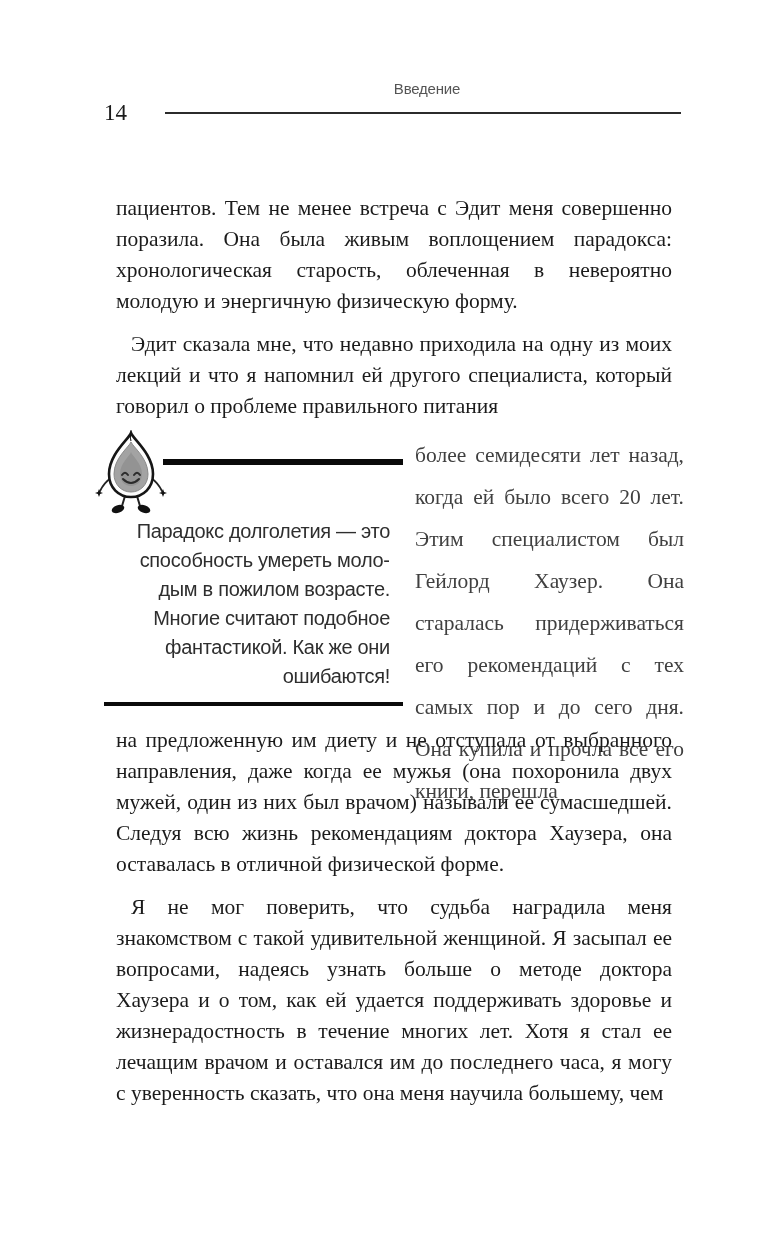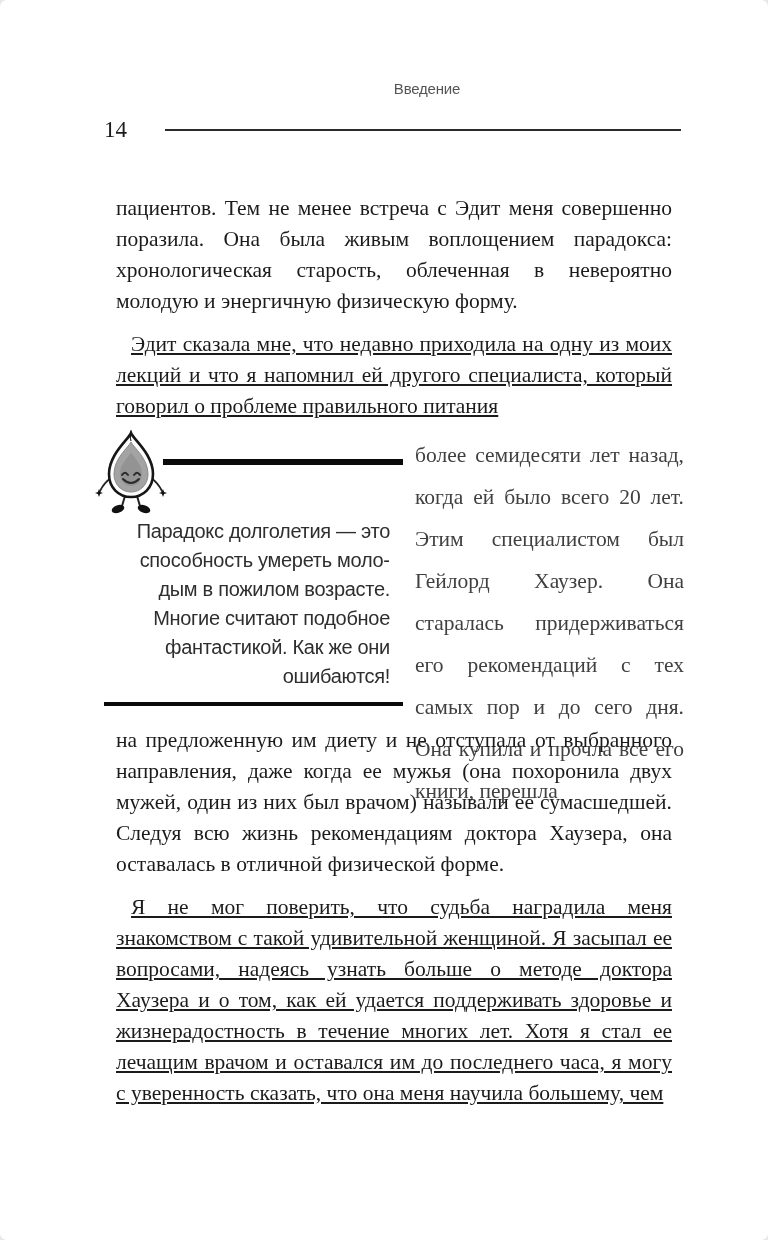--- a/index.html
+++ b/index.html
@@ -3,40 +3,39 @@
 <meta charset="utf-8">
 <style>
   html,body{margin:0;padding:0;background:#e8e8e8;}
   .page{
     position:relative;
     width:768px;height:1240px;
     background:#ffffff;
     margin:0 auto;
     overflow:hidden;
     font-family:"Liberation Serif", serif;
-    border-radius:7px;
   }
   .content{
     position:absolute;
     left:104px;top:80px;
     width:580px;
   }
   .running-head{
     position:absolute;
     left:73px;top:0;
     width:500px;
     text-align:center;
     font-family:"Liberation Sans", sans-serif;
     letter-spacing:-0.2px;
     font-size:15px;
     color:#555555;
   }
   .pageno-row{
     position:absolute;
-    left:0;top:37px;
+    left:0;top:20px;
     width:580px;
     display:flex;
     align-items:center;
   }
   .pageno{
     font-size:23px;
     color:#1b1b1b;
     line-height:26px;
   }
   .head-rule{
@@ -49,21 +48,21 @@
   .bodytext{
     font-size:21.5px;
     line-height:31px;
     color:#1b1b1b;
     text-align:justify;
     hyphens:manual;
   }
   .para{margin:12px;}
   .para.first{margin-top:113px;} 
   .para.gap{margin-top:6px;}
-  .indent{text-indent:15px;text-decoration:underline;}
+  .indent{text-indent:15px;}
   .wrap-row{
     display:flex;
     margin-top:0;
     height:279px;
   }
   .callout{
     position:relative;
     width:308px;
     margin-left:-9px;   
     margin-right:12px;

